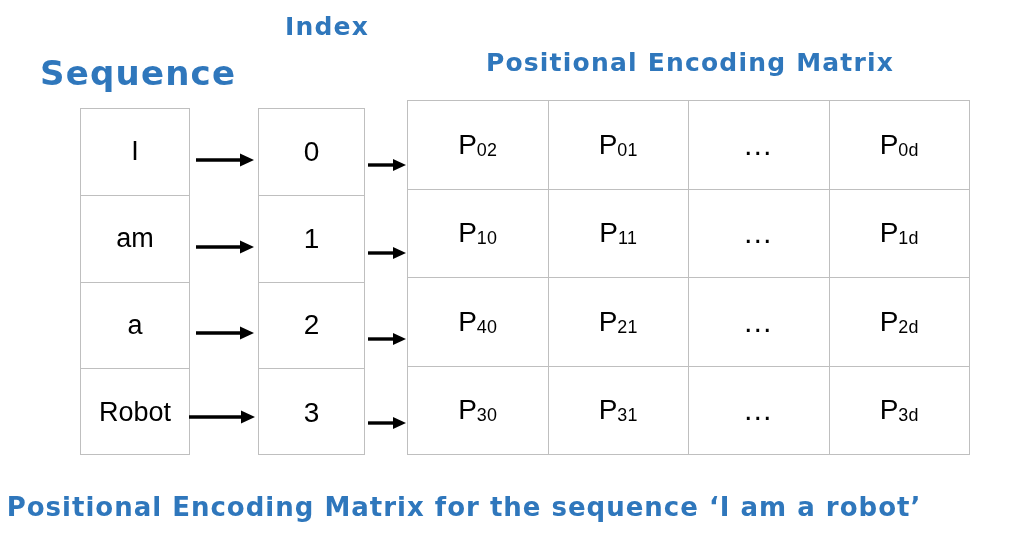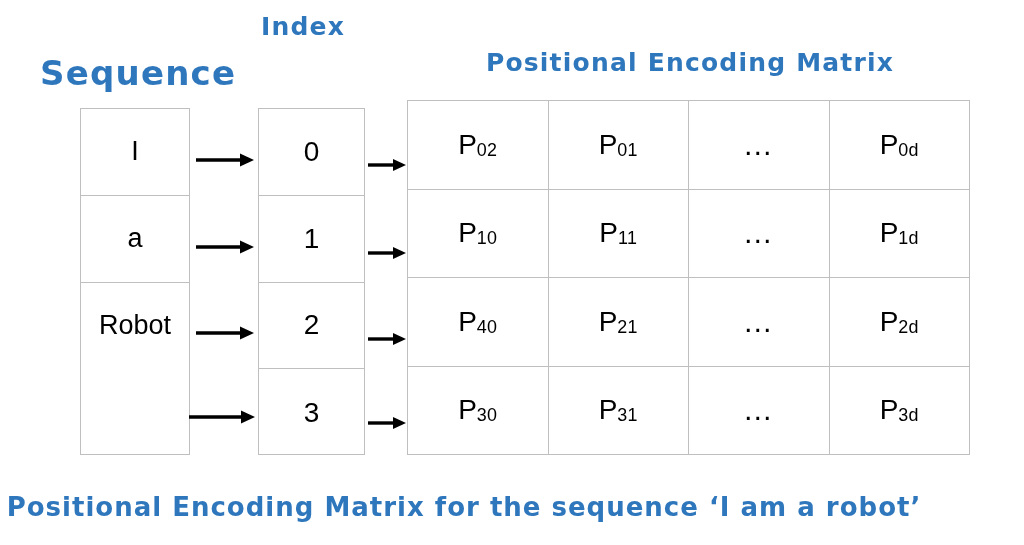--- a/index.html
+++ b/index.html
@@ -28,21 +28,21 @@
   }
 
   #h-sequence {
     left: 40px;
     top: 53px;
     width: 190px;
     font-size: 34px;
   }
 
   #h-index {
-    left: 228px;
+    left: 252px;
     top: 10px;
     width: 150px;
     font-size: 25px;
     line-height: 1.38;
     white-space: normal;
   }
 
   #h-matrix {
     left: 430px;
     top: 48px;
@@ -138,20 +138,21 @@
 <div class="hand" id="h-sequence">Sequence</div>
 
 <div class="hand" id="h-index">
   <span>Index</span><br>
 </div>
 
 <div class="hand" id="h-matrix">Positional Encoding Matrix</div>
 
 <div class="col" id="seq-col">
   <div class="cell">I</div>
+  <div class="cell">am</div>
   <div class="cell">a</div>
   <div class="cell">Robot</div>
 </div>
 
 <div class="col" id="idx-col">
   <div class="cell">0</div>
   <div class="cell">1</div>
   <div class="cell">2</div>
   <div class="cell">3</div>
 </div>

